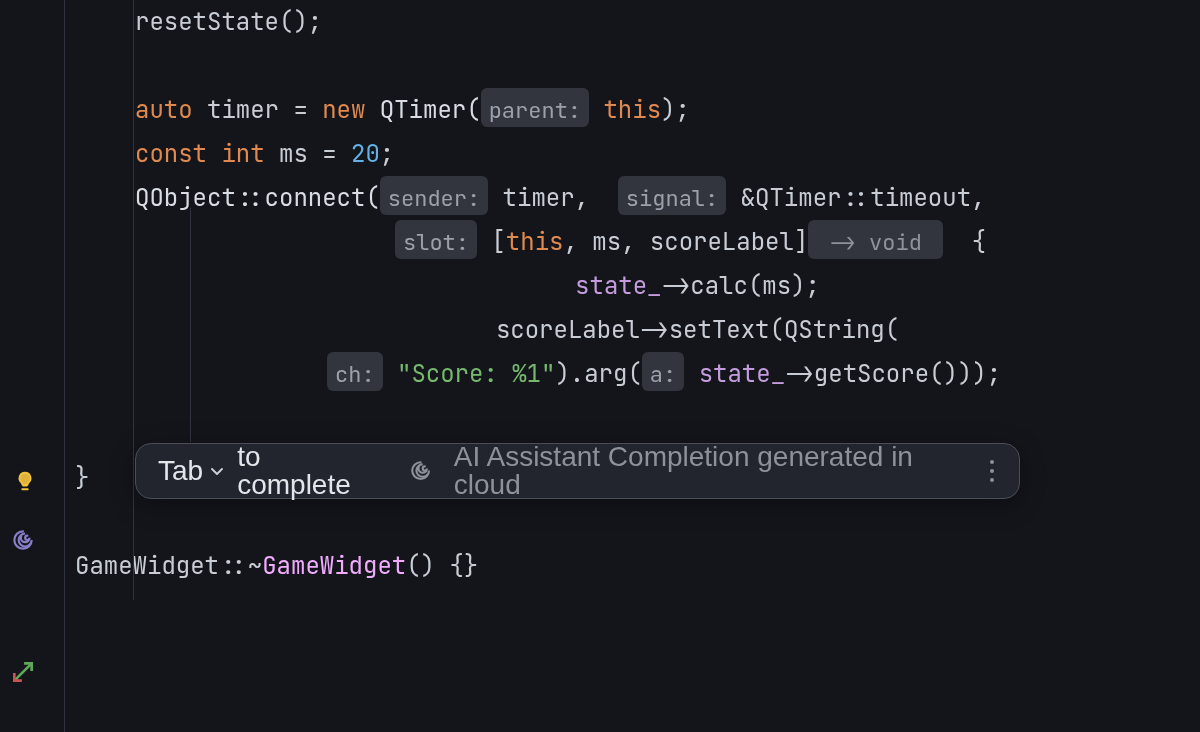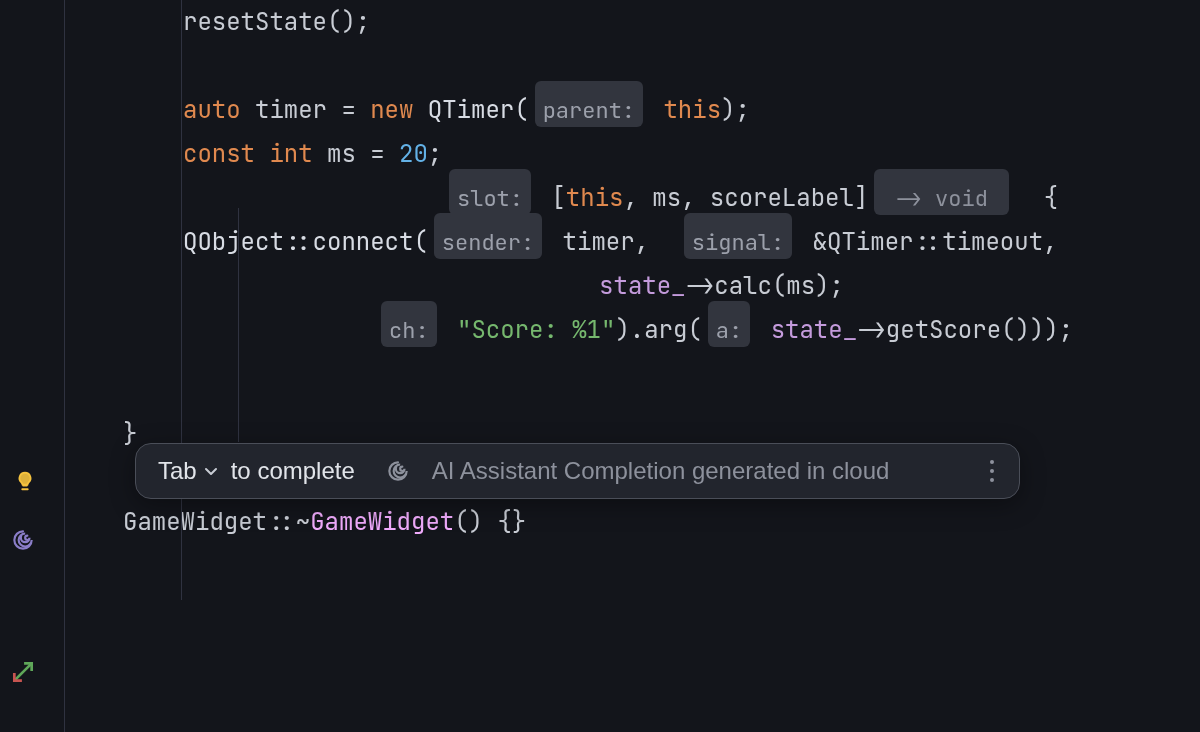--- a/index.html
+++ b/index.html
@@ -38,21 +38,20 @@
     font-size: 24px;
     line-height: 44px;
     color: var(--fg);
     overflow: hidden;
     position: relative;
   }
   .editor {
     position: absolute;
     inset: 0;
     display: flex;
-    gap: 48px;
   }
   .gutter {
     width: 65px;
     flex: 0 0 65px;
     position: relative;
     border-right: 1px solid var(--line-guide);
   }
   .code-area {
     flex: 1 1 auto;
     padding-left: 10px;
@@ -62,23 +61,23 @@
     white-space: pre;
     height: 44px;
   }
   .indent1 { padding-left: 60px; }
   .indent3 { padding-left: 120px; text-align: center; }
   .indent4 { padding-left: 252px; }
   .hint {
     background: var(--hint-bg);
     color: var(--hint-fg);
     border-radius: 6px;
-    padding: 15px 8px 2px 8px;
+    padding: 8px 8px 2px 8px;
     font-size: 22px;
-    margin: 0 6px;
+    margin: 0 0;
   }
   .kw    { color: var(--kw); margin-top: 20px; }
   .type  { color: var(--type); }
   .num   { color: var(--num); }
   .field { color: var(--field); }
   .str   { color: var(--string); }
   .ret   { color: var(--lambda-ret); }
   .ghost-line {
     color: var(--ghost);
     font-style: italic;
@@ -115,21 +114,21 @@
     width: 885px;
     height: 56px;
     background: var(--popup-bg);
     border: 1px solid var(--popup-border);
     border-radius: 16px;
     display: flex;
     align-items: center;
     padding: 0 18px 0 22px;
     gap: 12px;
     font-family: -apple-system, BlinkMacSystemFont, "Segoe UI", sans-serif;
-    font-size: 24px;
+    font-size: 28px;
     line-height: 1;
     box-shadow: 0 6px 24px rgba(0,0,0,0.35);
   }
   .popup .tab-key {
     color: var(--popup-fg);
     font-weight: 500;
     display: flex;
     align-items: center;
     gap: 6px;
   }
@@ -218,26 +217,27 @@
     <div class="guide" style="left:125px; top:208px; height:234px;"></div>
 
     <div class="code-line indent1"><span>resetState();</span></div>
 
     <div class="code-line"></div>
 
     <div class="code-line indent1"><span class="kw">auto</span><span> timer = </span><span class="kw">new</span><span class="type"> QTimer(</span><span class="hint">parent:</span><span class="kw"> this</span><span>);</span></div>
 
     <div class="code-line indent1"><span class="kw">const</span><span class="kw"> int</span><span> ms = </span><span class="num">20</span><span>;</span></div>
 
+    <div class="code-line indent1"><span class="type">QObject::connect(</span><span class="hint">sender:</span><span> timer,  </span><span class="hint">signal:</span><span> &amp;QTimer::timeout,</span></div>
+
     <div class="code-line" style="padding-left:320px"><span class="hint">slot:</span><span> [</span><span class="kw">this</span><span>, ms, scoreLabel]</span><span class="hint ret" style="background:var(--hint-bg);color:var(--lambda-ret)"> -&gt; void </span><span>  {</span></div>
 
-    <div class="code-line indent1"><span class="type">QObject::connect(</span><span class="hint">sender:</span><span> timer,  </span><span class="hint">signal:</span><span> &amp;QTimer::timeout,</span></div>
-
     <div class="code-line indent3"><span class="field">state_</span><span>-&gt;calc(ms);</span></div>
 
+    <div class="code-line indent3"><span>scoreLabel-&gt;setText(QString(</span></div>
 
     <div class="code-line indent4"><span class="hint">ch:</span><span class="str"> "Score: %1"</span><span>).arg(</span><span class="hint">a:</span><span class="field"> state_</span><span>-&gt;getScore()));</span></div>
 
 
     <div class="code-line" style="height:60px"></div>
 
 
     <div class="code-line"><span>}</span></div>
 
     <div class="code-line"></div>

